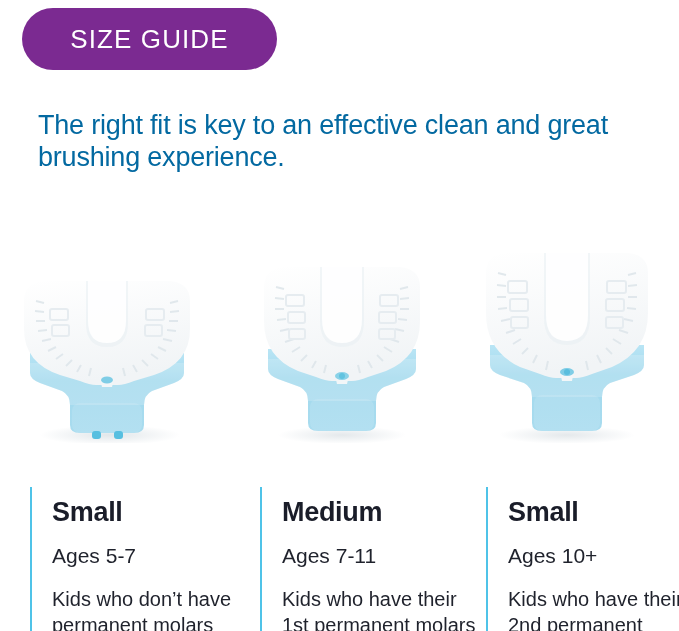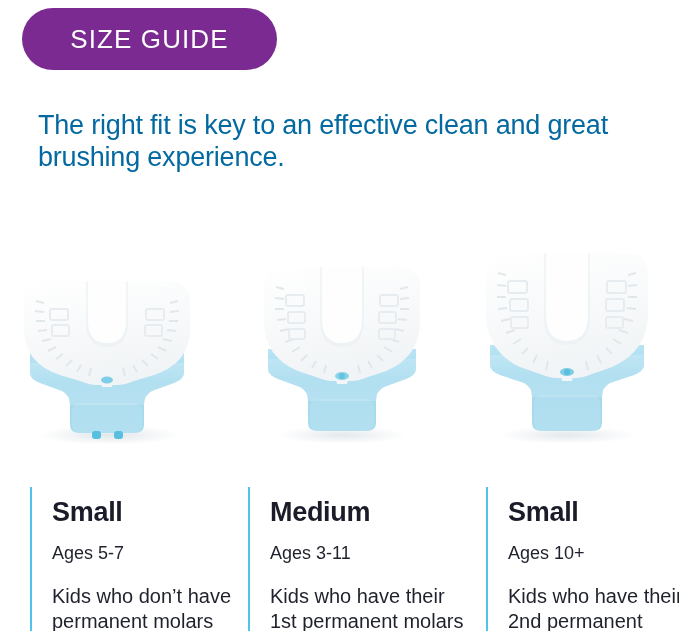--- a/index.html
+++ b/index.html
@@ -58,33 +58,33 @@
     position:absolute;left:0;top:487px;
     width:679px;height:144px;margin-left:8px;
   }
   .col{
     position:absolute;top:0;height:144px;
     padding-left:20px;
     box-sizing:border-box;
     border-left:2px solid #4fc3e8;
   }
   .c1{left:22px;width:218px;}
-  .c2{left:240px;width:218px;}
+  .c2{left:252px;width:218px;}
   .c3{left:478px;width:200px;}
 
   .size-name{
     font-size:27px;
     font-weight:bold;
     line-height:1;
     margin:12px 0 0 0;
     color:#1a1d29;
     letter-spacing:-0.3px;
   }
   .size-ages{
-    font-size:18px;
+    font-size:21px;
     font-weight:400;
     line-height:1.2;
     margin:17px 0 0 0;
     color:#1f222c;
   }
   .size-desc{
     font-size:20px;
     font-weight:400;
     line-height:1.28;
     margin:19px 0 0 0;
@@ -307,21 +307,21 @@
 
     <div class="col c1">
       <div class="size-name">Small</div>
       <div class="size-ages">Ages 5-7</div>
       <div class="size-desc">Kids who don’t have
 permanent molars</div>
     </div>
 
     <div class="col c2">
       <div class="size-name">Medium</div>
-      <div class="size-ages">Ages 3-11</div>
+      <div class="size-ages">Ages 7-11</div>
       <div class="size-desc">Kids who have their
 1st permanent molars</div>
     </div>
 
     <div class="col c3">
       <div class="size-name">Small</div>
       <div class="size-ages">Ages 10+</div>
       <div class="size-desc">Kids who have their
 2nd permanent molars</div>
     </div>

